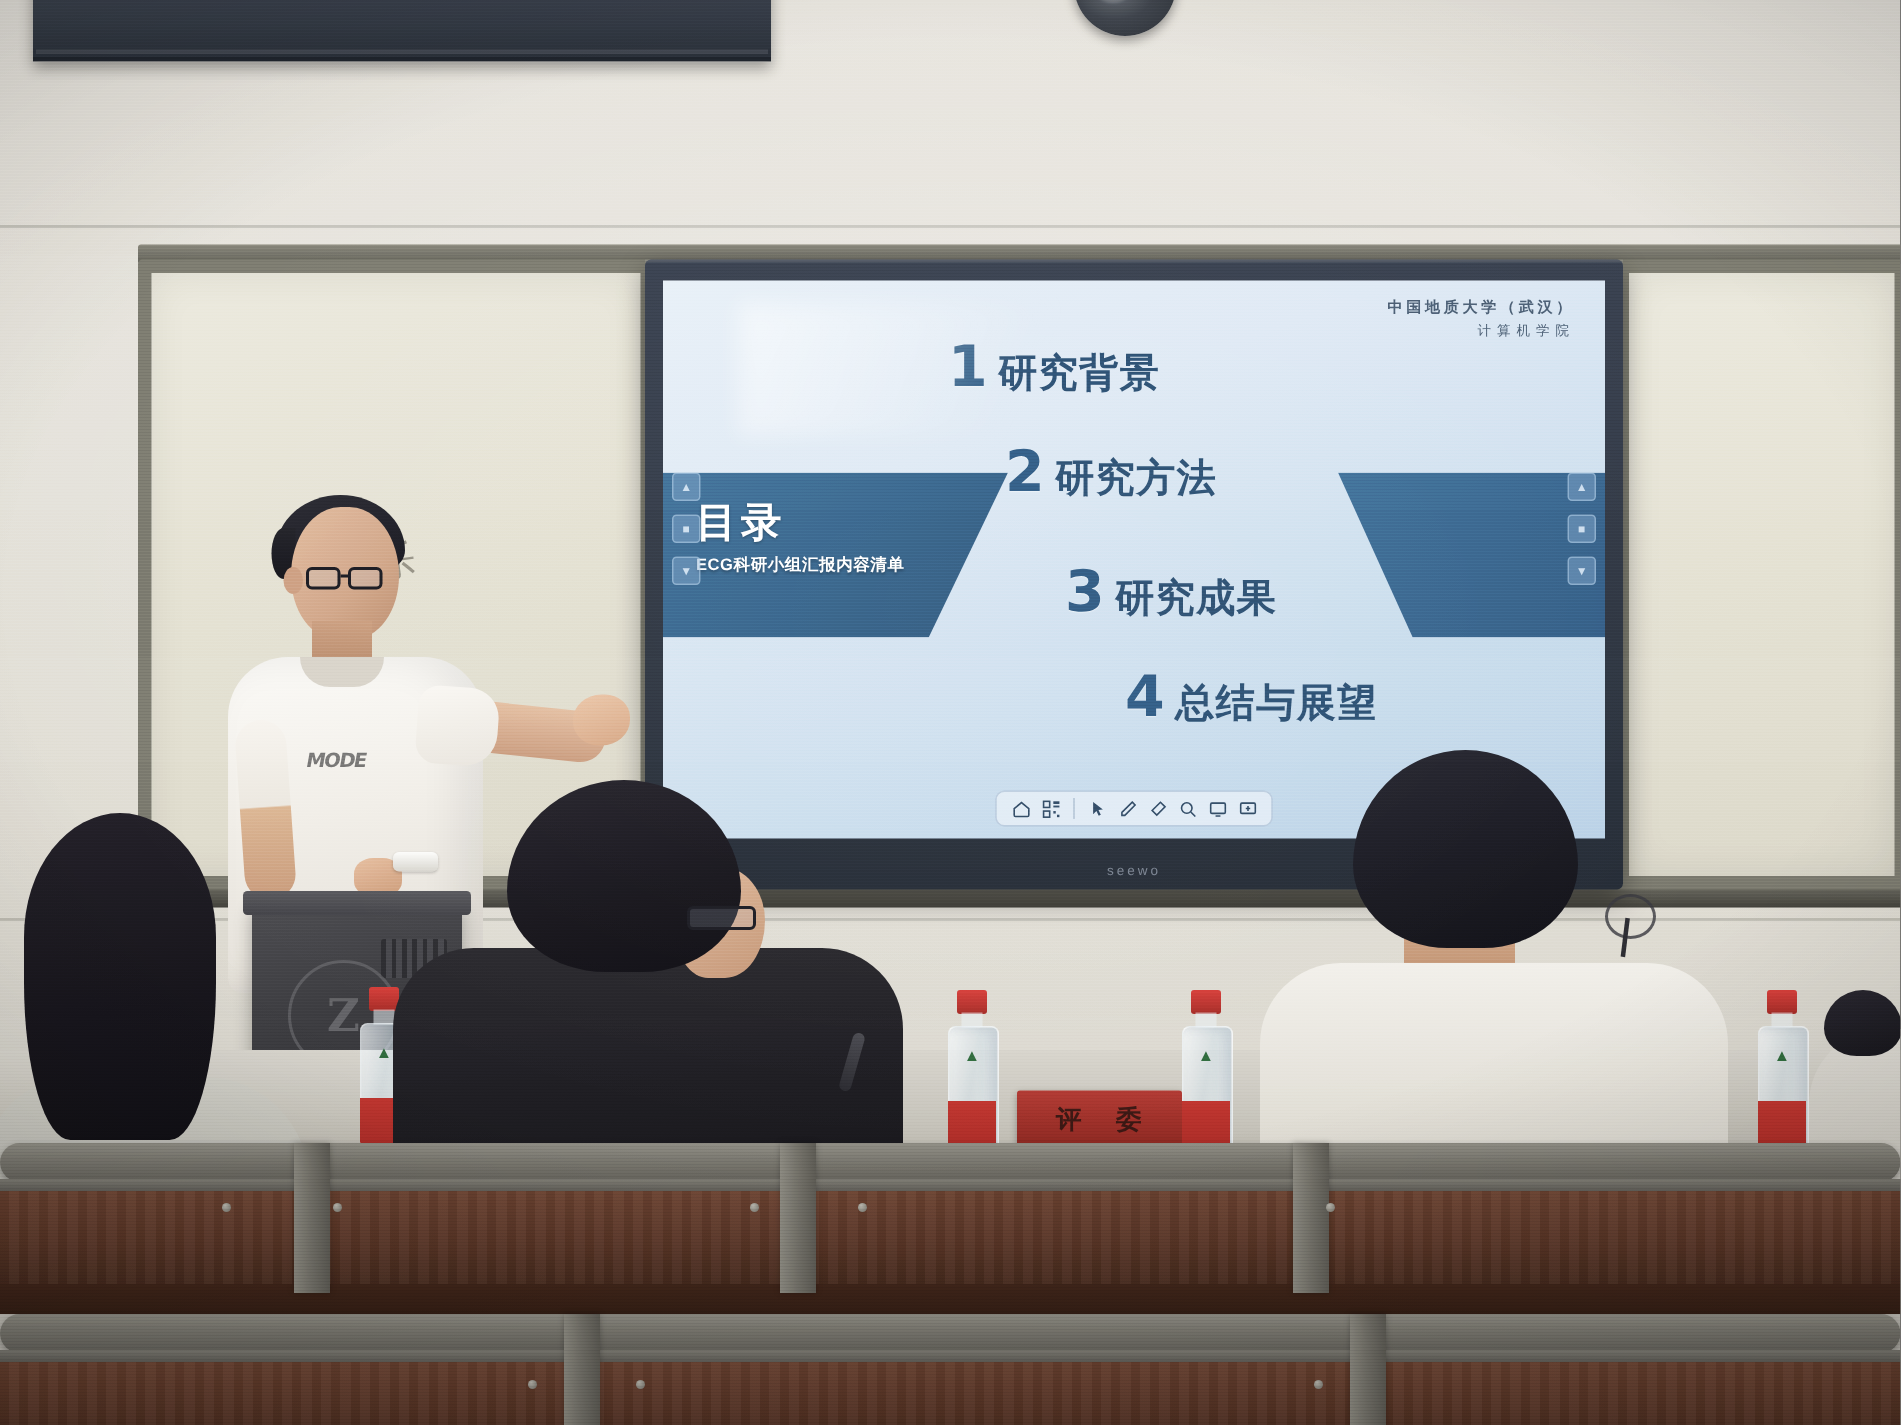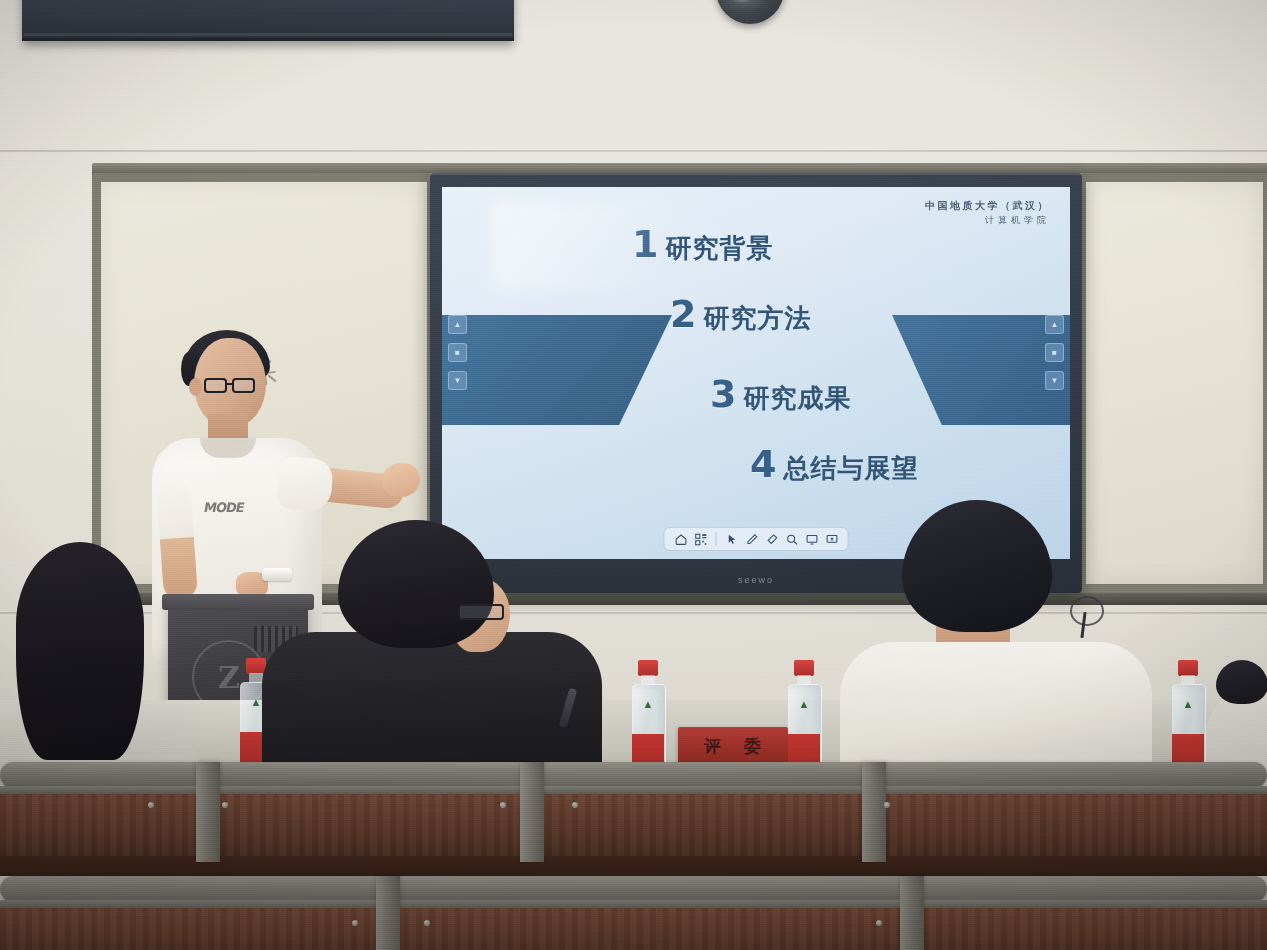--- a/index.html
+++ b/index.html
@@ -478,20 +478,24 @@
         <div class="slide">
 
           <div class="slide-org">
             <div class="l1">中国地质大学（武汉）</div>
             <div class="l2">计算机学院</div>
           </div>
 
           <div class="trap-left"></div>
           <div class="trap-right"></div>
 
+          <div class="toc-block">
+            <div class="toc-title">目录</div>
+            <div class="toc-sub">ECG科研小组汇报内容清单</div>
+          </div>
 
           <div class="agenda">
             <div class="agenda-item ag0">
               <span class="agenda-num">1</span>
               <span class="agenda-text">研究背景</span>
             </div>
             <div class="agenda-item ag1">
               <span class="agenda-num">2</span>
               <span class="agenda-text">研究方法</span>
             </div>

